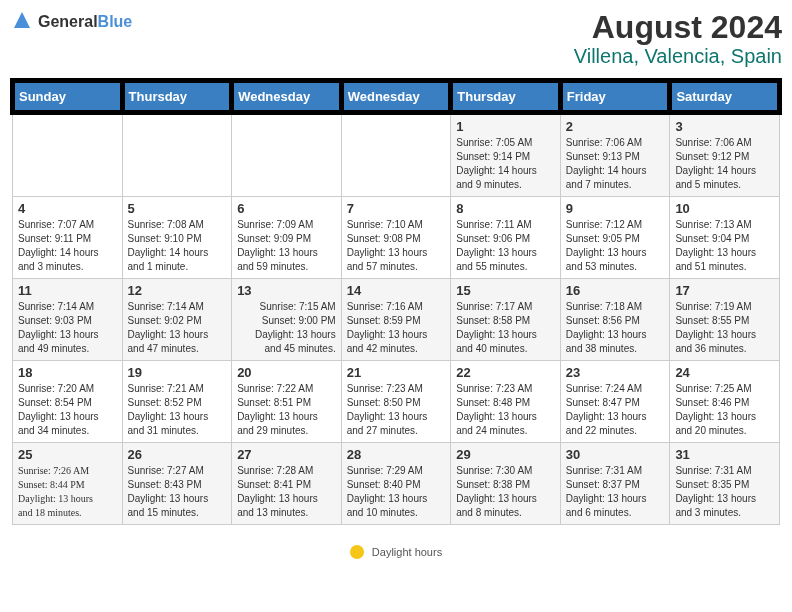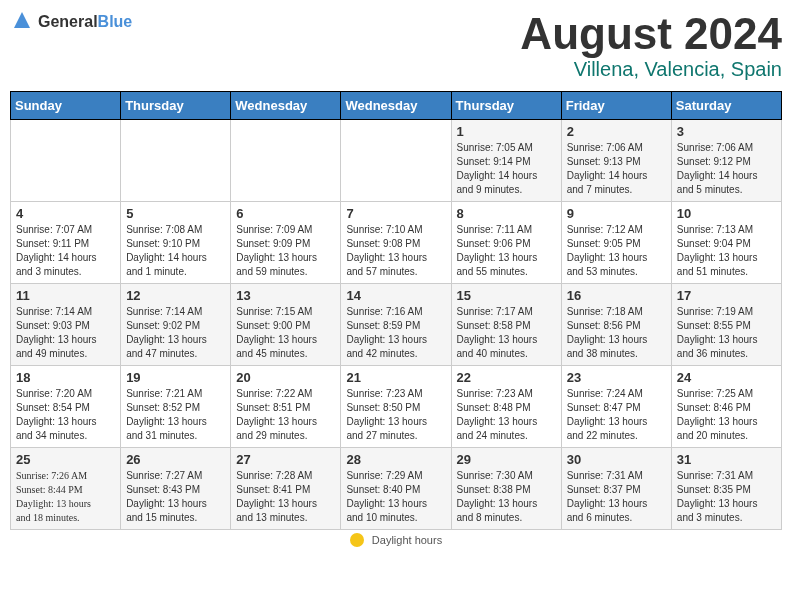--- a/index.html
+++ b/index.html
@@ -22,41 +22,41 @@
       gap: 4px;
     }
     .logo-icon {
       width: 24px;
       height: 24px;
     }
     .title-block {
       text-align: right;
     }
     .month-year {
-      font-size: 44px;
+      font-size: 32px;
       font-weight: bold;
       color: #333;
       line-height: 1.1;
     }
     .location {
       font-size: 20px;
       color: #0f766e;
     }
     table {
       width: 100%;
       border-collapse: collapse;
     }
     thead tr th {
       background-color: #3a7fc1;
       color: #fff;
       font-size: 13px;
       font-weight: bold;
       padding: 6px 4px;
       text-align: left;
-      border: 1px solid #000000;
+      border: 5px solid #000000;
     }
     tbody tr td {
       vertical-align: top;
       border: 1px solid #ccc;
       padding: 4px 5px;
       font-size: 10.5px;
       color: #333;
       min-width: 100px;
       background: #fff;
       height: 80px;
@@ -75,21 +75,21 @@
       line-height: 1.4;
       color: #333;
     }
     .empty-cell {
       background: #fff !important;
     }
     .legend {
       display: flex;
       justify-content: center;
       align-items: center;
-      margin-top: 3px;
+      margin-top: 20px;
       gap: 8px;
       font-size: 11px;
       color: #555;
     }
     .legend-sun {
       width: 14px;
       height: 14px;
       border-radius: 50%;
       background: #f5c518;
       display: inline-block;
@@ -216,21 +216,21 @@
         </td>
         <td>
           <span class="day-number">12</span>
           <div class="day-info" style="white-space: pre-line;">Sunrise: 7:14 AM
 Sunset: 9:02 PM
 Daylight: 13 hours
 and 47 minutes.</div>
         </td>
         <td>
           <span class="day-number">13</span>
-          <div class="day-info" style="white-space: pre-line;">Sunrise: 7:15 AM
+          <div class="day-info" style="white-space: pre-line; text-align: right;">Sunrise: 7:15 AM
 Sunset: 9:00 PM
 Daylight: 13 hours
 and 45 minutes.</div>
         </td>
         <td>
           <span class="day-number">14</span>
           <div class="day-info" style="white-space: pre-line;">Sunrise: 7:16 AM
 Sunset: 8:59 PM
 Daylight: 13 hours
 and 42 minutes.</div>

